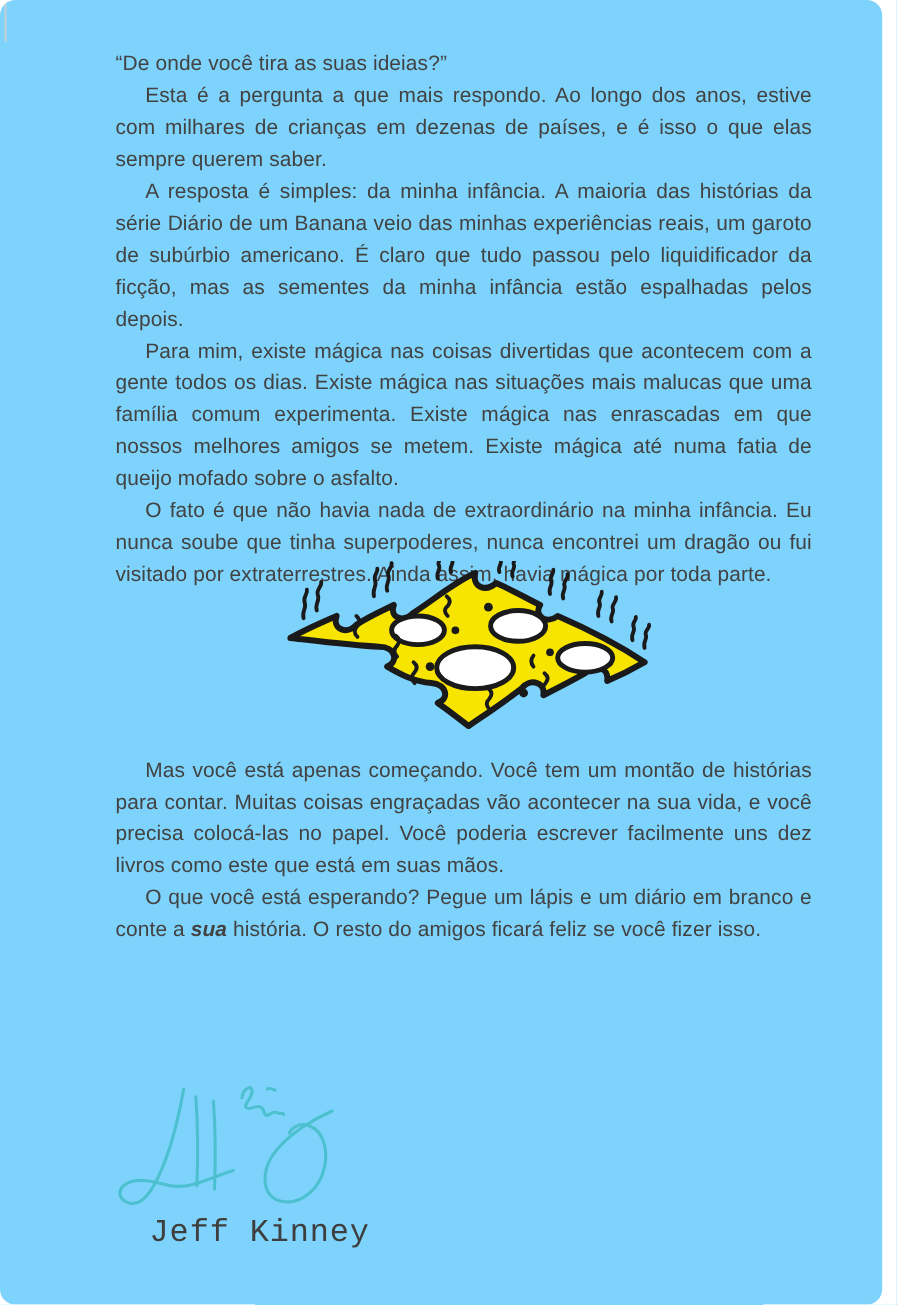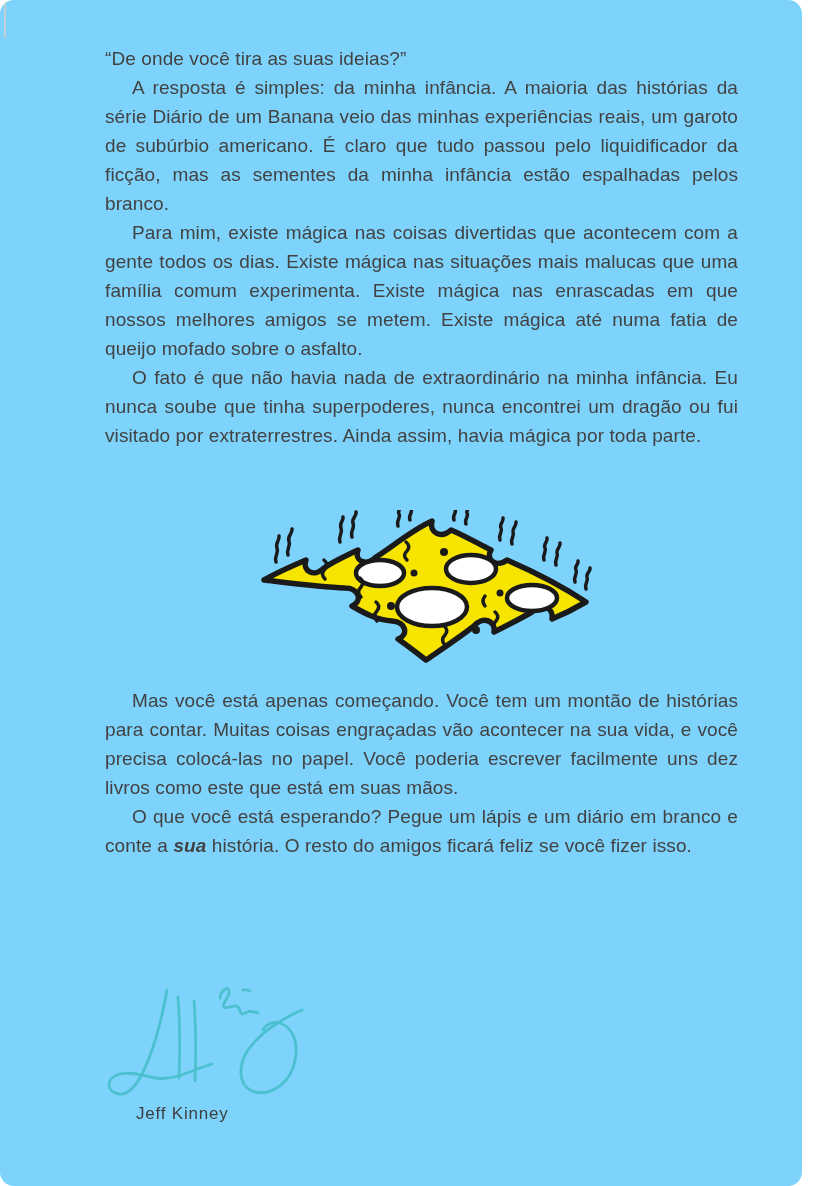--- a/index.html
+++ b/index.html
@@ -24,33 +24,34 @@
     text-align:justify;
     text-justify:inter-word;
     color:#424242;
   }
   .para.indent{text-indent:27px;}
   .para em{font-style:italic;font-weight:bold;}
   .cheese-wrap{position:absolute;left:248px;top:510px;width:350px;height:155px;}
   .signature-wrap{position:absolute;left:92px;top:978px;width:300px;height:150px;}
   .author-name{
     position:absolute;left:136px;top:1104px;
-    font-size:17px;letter-spacing:.8px;color:#3e3e3e;
+    font-size:29px;letter-spacing:.8px;color:#3e3e3e;font-family:Liberation Mono, monospace;
   }
 </style>
 </head>
 <body>
 
 <div class="page">
 
   <div class="scan-mark"></div>
 
   <div class="text-block block-1">
     <p class="para">“De onde você tira as suas ideias?”</p>
-    <p class="para indent">A resposta é simples: da minha infância. A maioria das histórias da série Diário de um Banana veio das minhas experiências reais, um garoto de subúrbio americano. É claro que tudo passou pelo liquidificador da ficção, mas as sementes da minha infância estão espalhadas pelos branco.</p>
+    <p class="para indent">Esta é a pergunta a que mais respondo. Ao longo dos anos, estive com milhares de crianças em dezenas de países, e é isso o que elas sempre querem saber.</p>
+    <p class="para indent">A resposta é simples: da minha infância. A maioria das histórias da série Diário de um Banana veio das minhas experiências reais, um garoto de subúrbio americano. É claro que tudo passou pelo liquidificador da ficção, mas as sementes da minha infância estão espalhadas pelos depois.</p>
     <p class="para indent">Para mim, existe mágica nas coisas divertidas que acontecem com a gente todos os dias. Existe mágica nas situações mais malucas que uma família comum experimenta. Existe mágica nas enrascadas em que nossos melhores amigos se metem. Existe mágica até numa fatia de queijo mofado sobre o asfalto.</p>
     <p class="para indent">O fato é que não havia nada de extraordinário na minha infância. Eu nunca soube que tinha superpoderes, nunca encontrei um dragão ou fui visitado por extraterrestres. Ainda assim, havia mágica por toda parte.</p>
   </div>
 
   <div class="cheese-wrap">
     <svg width="350" height="155" viewBox="0 0 350 155">
 
       <path stroke="#1a1a1a" stroke-width="5.5" stroke-linejoin="round" d="M 16,70
                C 30,62 44,56 58,50
                C 54,61 66,68 76,58

